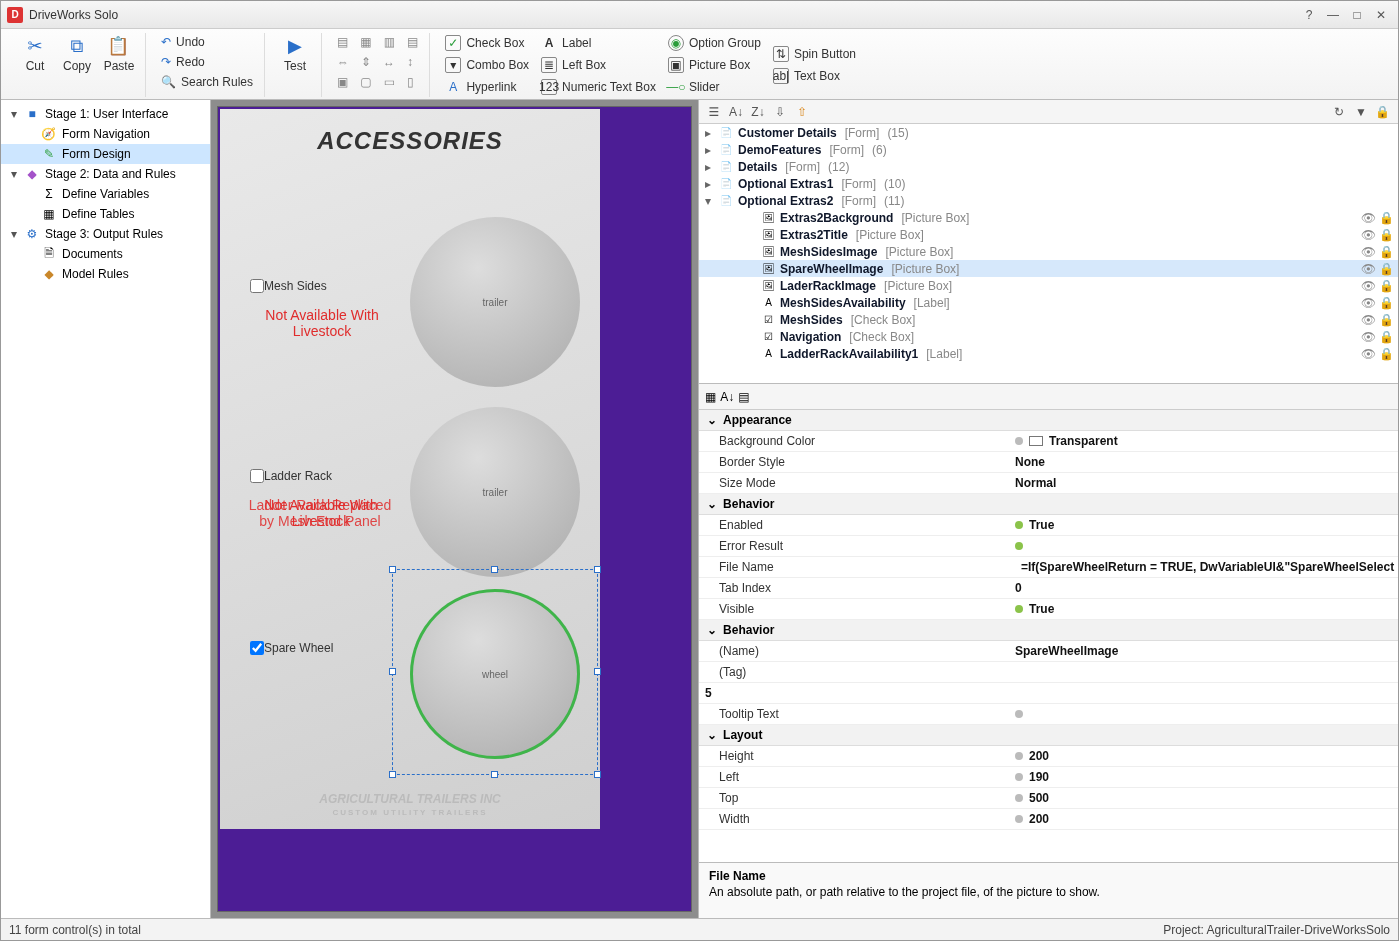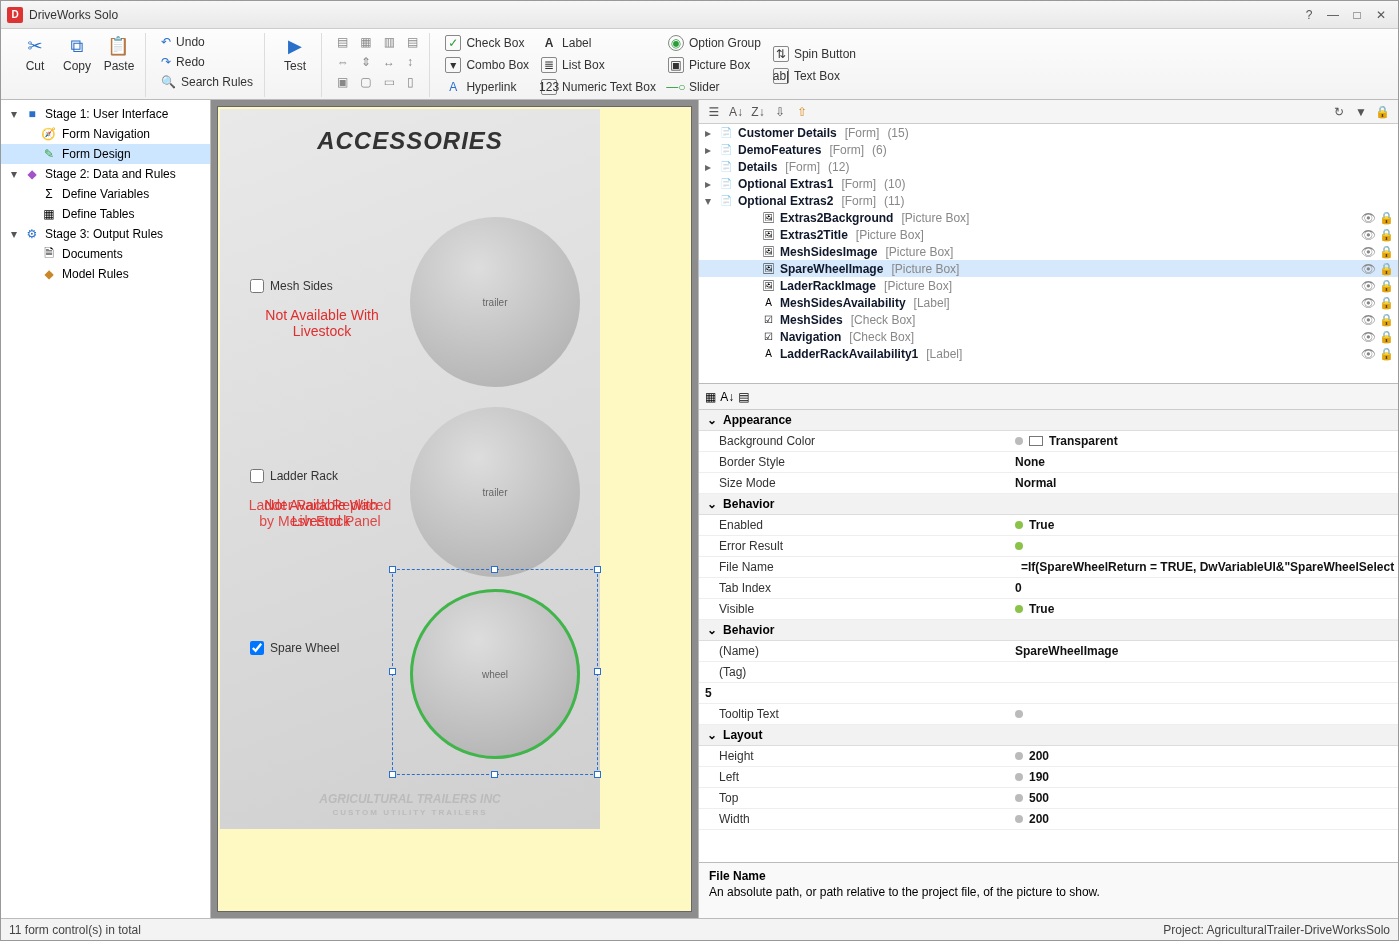--- a/index.html
+++ b/index.html
@@ -32,27 +32,27 @@
 .body { flex:1; display:flex; overflow:hidden; }
 .nav { width:210px; background:#fff; border-right:1px solid #bbb; padding:4px 0; overflow:auto; }
 .nav-item { display:flex; align-items:center; gap:5px; padding:2px 4px 2px 8px; cursor:pointer; }
 .nav-item.sel { background:#cde6ff; }
 .nav-item .tw { width:10px; text-align:center; color:#555;}
 .nav-item .ico{ width:16px; height:16px; display:inline-flex; align-items:center; justify-content:center;}
 .nav-ind2 { padding-left: 40px; }
 
 
 .canvas-wrap { flex:1; background:#8d8d8d; display:flex; overflow:hidden; position:relative; }
-.canvas-scroll { margin:6px; background:#fef9c3; border:1px solid #666; flex:1; position:relative; overflow:hidden;}
+.canvas-scroll { margin:6px; background:#4c1d95; border:1px solid #666; flex:1; position:relative; overflow:hidden;}
 .form-preview { position:absolute; left:2px; top:2px; width:380px; height:720px; background:linear-gradient(160deg,#e9e9e9,#cfcfcf); }
 .acc-title{ text-align:center; font-style:italic; font-weight:bold; font-size:24px; color:#333; margin-top:18px; letter-spacing:1px;}
 .acc-brand{ text-align:center; font-style:italic; font-weight:bold; font-size:17px; color:#bbb; position:absolute; bottom:12px; left:0; right:0;margin-top:48px;}
 .acc-brand small{display:block; font-size:8px; letter-spacing:2px; color:#bbb; font-style:normal;}
 .opt-row{ position:absolute; display:flex; align-items:center; gap:10px; }
-.opt-chk{ display:flex; align-items:center; gap:6px; font-size:15px; color:#333; }
+.opt-chk{ display:flex; align-items:center; font-size:15px; color:#333; }
 .opt-chk input{ width:14px; height:14px;}
 .opt-msg{ color:#e02d2d; font-size:14px; position:absolute; }
 .trailer-img{ width:170px; height:170px; border-radius:50%; background:radial-gradient(circle at 40% 30%,#ddd,#aaa); display:flex; align-items:center; justify-content:center; color:#666; font-size:10px;}
 .trailer-img.sel{ box-shadow: 0 0 0 3px #3fb54a inset;}
 
 .selbox{ position:absolute; border:1px dashed #2a6fc9; }
 .selhandle{ position:absolute; width:7px; height:7px; background:#fff; border:1px solid #2a6fc9; }
 
 
 .right { width:700px; display:flex; flex-direction:column; border-left:1px solid #bbb; }
@@ -178,21 +178,21 @@
         </div>
         <div class="rb-col">
           <div class="rb-smbtn">
               <span class="rb-ico noborder">
                 <b>A</b>
               </span>
               <span>Label</span>
             </div>
           <div class="rb-smbtn">
               <span class="rb-ico">≣</span>
-              <span>List Box</span>
+              <span>Left Box</span>
             </div>
           <div class="rb-smbtn">
               <span class="rb-ico">123</span>
               <span>Numeric Text Box</span>
             </div>
         </div>
         <div class="rb-col">
           <div class="rb-smbtn">
               <span class="rb-ico green" style="border-radius:50%;">◉</span>
               <span>Option Group</span>

